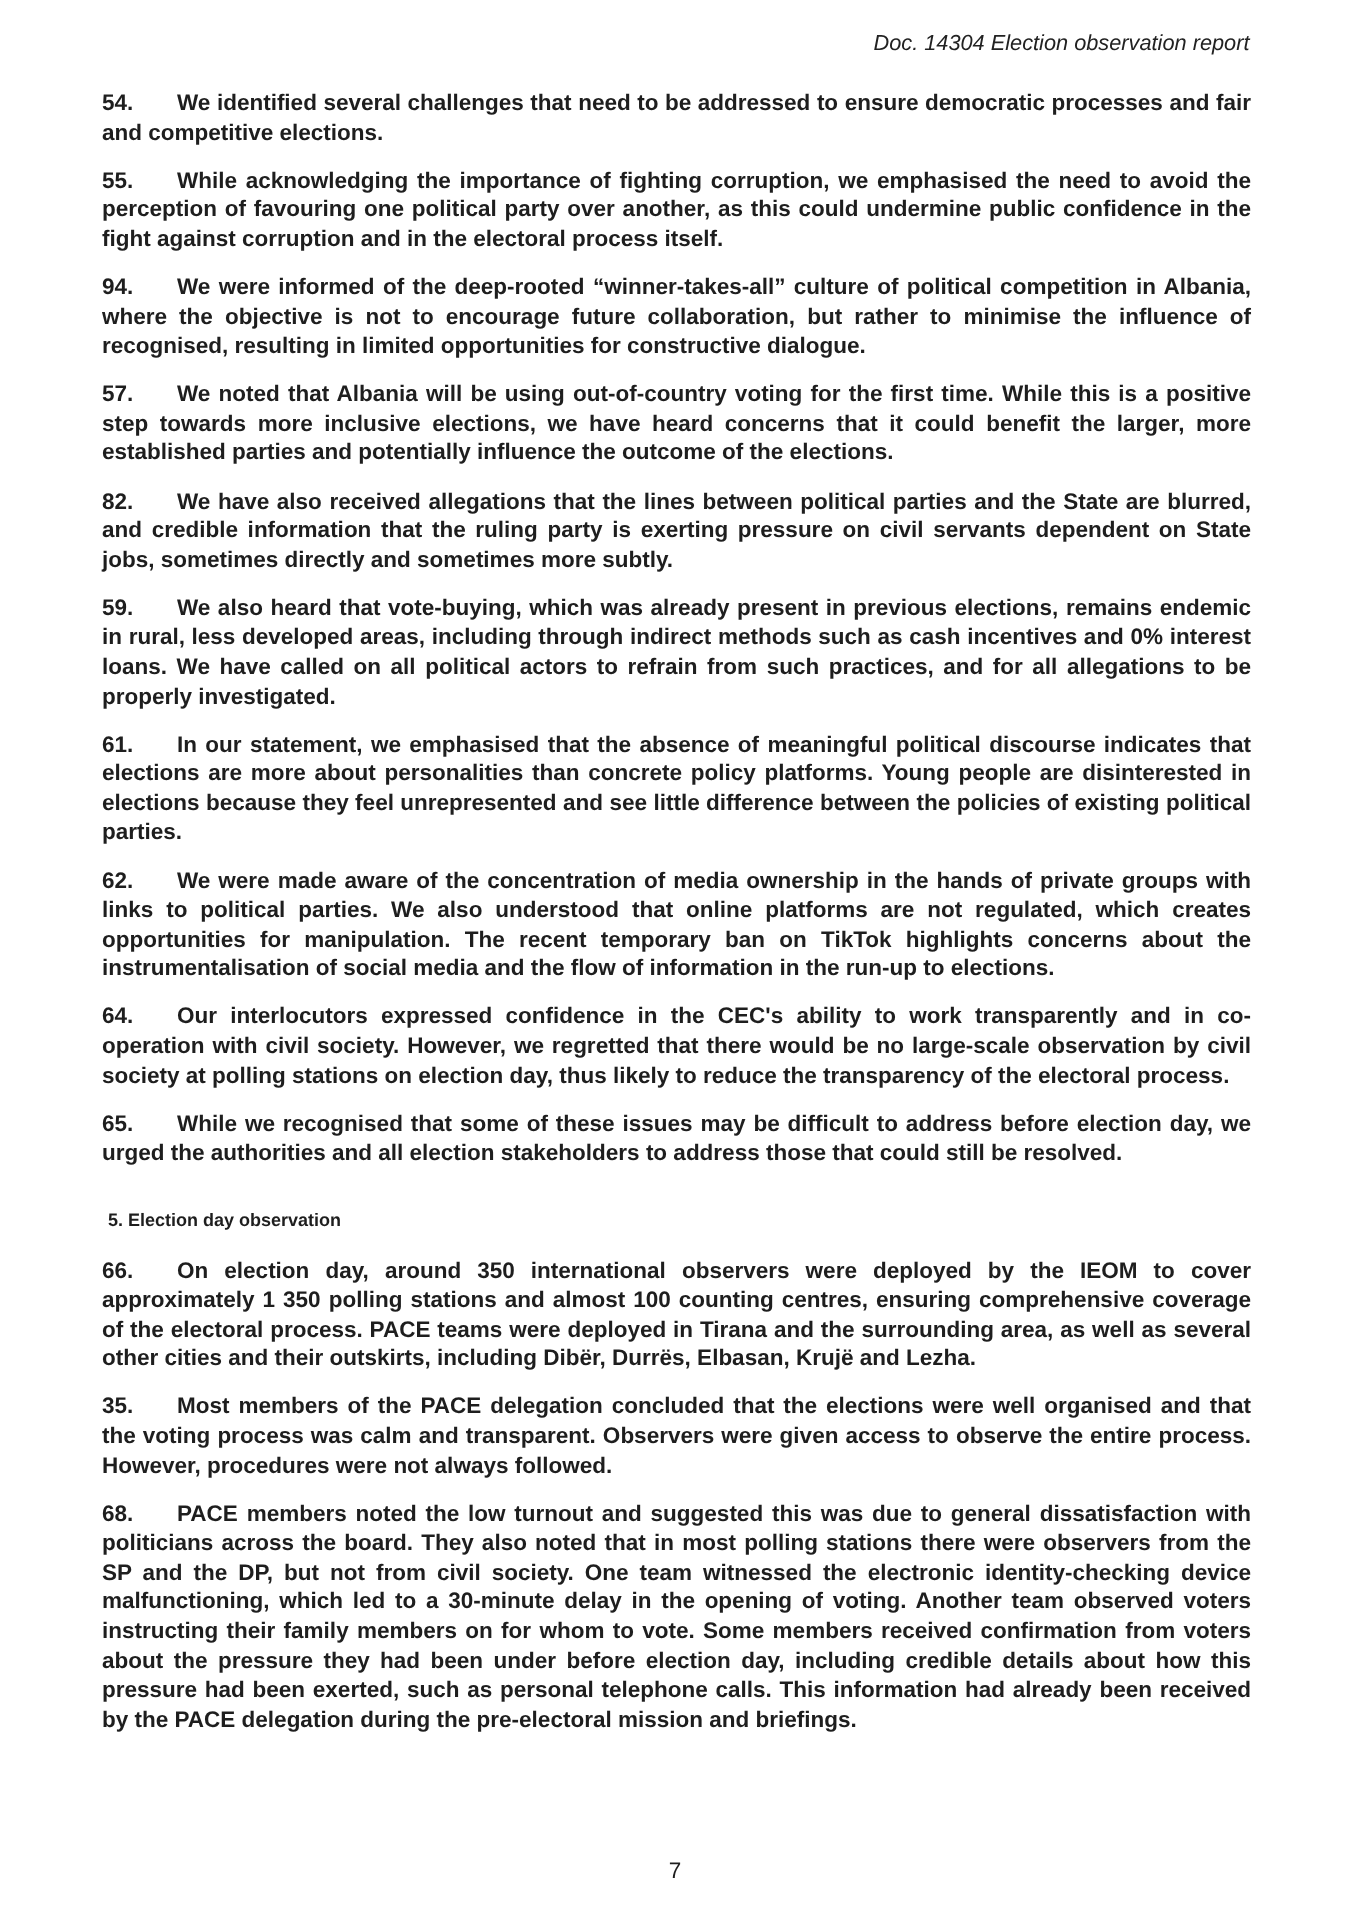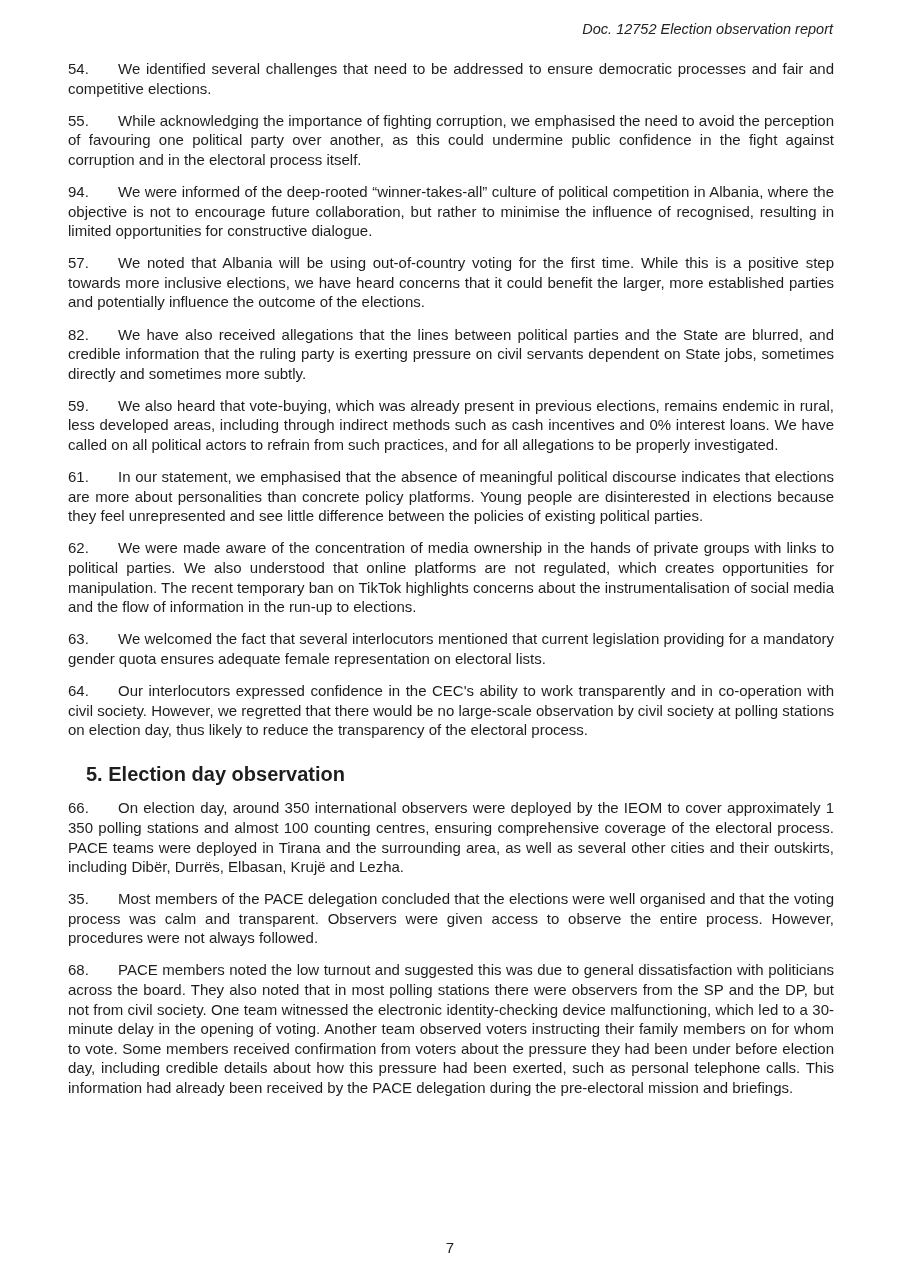--- a/index.html
+++ b/index.html
@@ -26,61 +26,62 @@
     top: 59px;
     left: 68px;
     width: 766px;
   }
   p.para {
     font-size: 15px;
     line-height: 19.6px;
     text-align: justify;
     margin: 0 0 12.5px 0;
     color: #1e1e1e;
+    font-weight: bold;
   }
   .pnum {
     display: inline-block;
     width: 50px;
   }
   h2.section-heading {
-    font-size: 20px;
+    font-size: 12px;
     line-height: 19.6px;
     font-weight: bold;
-    margin: 25px 0 14px 18px;
+    margin: 25px 0 14px 4px;
     color: #1e1e1e;
   }
   .page-footer {
     position: absolute;
     bottom: 26px;
     left: 0;
     width: 900px;
     text-align: center;
     font-size: 15px;
     color: #1e1e1e;
   }
 </style>
 </head>
 <body>
 
 <div class="page">
 
-  <div class="running-header">Doc. 12752 Election observation report</div>
+  <div class="running-header">Doc. 14304 Election observation report</div>
 
   <div class="content">
 
     <p class="para"><span class="pnum">54.</span><span>We identified several challenges that need to be addressed to ensure democratic processes and fair and competitive elections.</span></p>
     <p class="para"><span class="pnum">55.</span><span>While acknowledging the importance of fighting corruption, we emphasised the need to avoid the perception of favouring one political party over another, as this could undermine public confidence in the fight against corruption and in the electoral process itself.</span></p>
     <p class="para"><span class="pnum">94.</span><span>We were informed of the deep-rooted “winner-takes-all” culture of political competition in Albania, where the objective is not to encourage future collaboration, but rather to minimise the influence of recognised, resulting in limited opportunities for constructive dialogue.</span></p>
     <p class="para"><span class="pnum">57.</span><span>We noted that Albania will be using out-of-country voting for the first time. While this is a positive step towards more inclusive elections, we have heard concerns that it could benefit the larger, more established parties and potentially influence the outcome of the elections.</span></p>
     <p class="para"><span class="pnum">82.</span><span>We have also received allegations that the lines between political parties and the State are blurred, and credible information that the ruling party is exerting pressure on civil servants dependent on State jobs, sometimes directly and sometimes more subtly.</span></p>
     <p class="para"><span class="pnum">59.</span><span>We also heard that vote-buying, which was already present in previous elections, remains endemic in rural, less developed areas, including through indirect methods such as cash incentives and 0% interest loans. We have called on all political actors to refrain from such practices, and for all allegations to be properly investigated.</span></p>
     <p class="para"><span class="pnum">61.</span><span>In our statement, we emphasised that the absence of meaningful political discourse indicates that elections are more about personalities than concrete policy platforms. Young people are disinterested in elections because they feel unrepresented and see little difference between the policies of existing political parties.</span></p>
     <p class="para"><span class="pnum">62.</span><span>We were made aware of the concentration of media ownership in the hands of private groups with links to political parties. We also understood that online platforms are not regulated, which creates opportunities for manipulation. The recent temporary ban on TikTok highlights concerns about the instrumentalisation of social media and the flow of information in the run-up to elections.</span></p>
-    <p class="para"><span class="pnum">63.</span><span>We welcomed the fact that several interlocutors mentioned that current legislation providing for a mandatory gender quota ensures adequate female representation on electoral lists.</span></p>
     <p class="para"><span class="pnum">64.</span><span>Our interlocutors expressed confidence in the CEC's ability to work transparently and in co-operation with civil society. However, we regretted that there would be no large-scale observation by civil society at polling stations on election day, thus likely to reduce the transparency of the electoral process.</span></p>
+    <p class="para"><span class="pnum">65.</span><span>While we recognised that some of these issues may be difficult to address before election day, we urged the authorities and all election stakeholders to address those that could still be resolved.</span></p>
 
     <h2 class="section-heading">5. Election day observation</h2>
 
     <p class="para"><span class="pnum">66.</span><span>On election day, around 350 international observers were deployed by the IEOM to cover approximately 1 350 polling stations and almost 100 counting centres, ensuring comprehensive coverage of the electoral process. PACE teams were deployed in Tirana and the surrounding area, as well as several other cities and their outskirts, including Dibër, Durrës, Elbasan, Krujë and Lezha.</span></p>
     <p class="para"><span class="pnum">35.</span><span>Most members of the PACE delegation concluded that the elections were well organised and that the voting process was calm and transparent. Observers were given access to observe the entire process. However, procedures were not always followed.</span></p>
     <p class="para"><span class="pnum">68.</span><span>PACE members noted the low turnout and suggested this was due to general dissatisfaction with politicians across the board. They also noted that in most polling stations there were observers from the SP and the DP, but not from civil society. One team witnessed the electronic identity-checking device malfunctioning, which led to a 30-minute delay in the opening of voting. Another team observed voters instructing their family members on for whom to vote. Some members received confirmation from voters about the pressure they had been under before election day, including credible details about how this pressure had been exerted, such as personal telephone calls. This information had already been received by the PACE delegation during the pre-electoral mission and briefings.</span></p>
 
   </div>
 
   <div class="page-footer">7</div>

